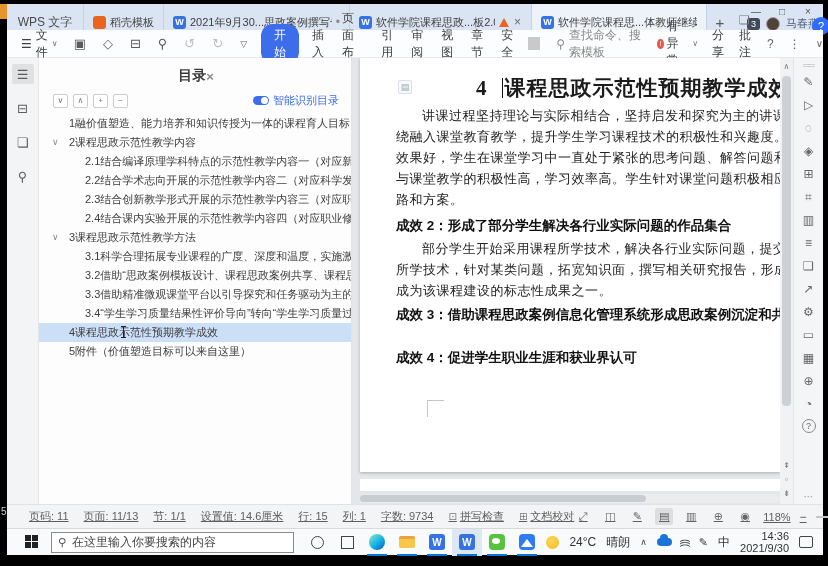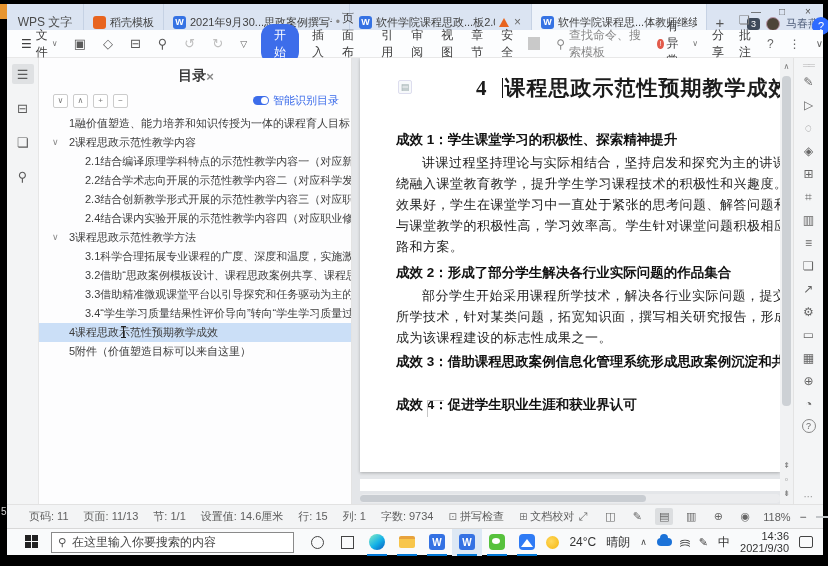--- a/index.html
+++ b/index.html
@@ -100,21 +100,21 @@
   .corner-mark { position:absolute; left:67px; top:342px; width:17px; height:17px; border-top:1px solid #c6c6c6; border-left:1px solid #c6c6c6; }
 
   
   .rightstrip { width:30px; background:#f4f5f6; border-left:1px solid #e3e3e3; display:flex; flex-direction:column; align-items:center; padding-top:2px; }
   .rs-handle { color:#b5b5b5; font-size:9px; letter-spacing:-1px; }
   .rs-icon { width:20px; height:23px; display:flex; align-items:center; justify-content:center; color:#666; font-size:12px; }
   .rs-more { margin-top:auto; color:#999; font-size:10px; padding-bottom:2px; }
 
   
   .statusbar { position:absolute; left:0; top:500px; width:100%; height:24px; background:#f3f4f5; border-top:1px solid #e2e2e2;
-               display:flex; align-items:center; font-size:11px; color:#5e5e5e; }
+               display:flex; align-items:center; font-size:11px; color:#5e5e5e;text-decoration:underline; }
   .sb-left { display:flex; align-items:center; gap:15px; margin-left:22px; white-space:nowrap; }
   .sb-item { display:flex; align-items:center; gap:3px; }
   .sb-ico { font-size:10px; color:#777; }
   .sb-right { margin-left:auto; display:flex; align-items:center; gap:9px; margin-right:10px; }
   .view-ico { width:18px; height:17px; display:flex; align-items:center; justify-content:center; color:#666; font-size:11px; border-radius:2px; }
   .view-ico.active { background:#dcdee0; }
   .zoom-track { width:88px; height:2px; background:#c3c6c9; position:relative; }
   .zoom-pm { font-size:12px; color:#555; }
 
   
@@ -281,21 +281,20 @@
         <div class="toc-item"><span>5附件（价值塑造目标可以来自这里）</span></div>
       </div>
     </div>
 
     <div class="docarea">
       <div class="page">
         <span class="p-style-icon">▤</span>
         <div class="doc-title">
           <span>4</span><span class="caret"></span><span>课程思政示范性预期教学成效</span>
         </div>
-        <div class="s-head s1">成效 1：学生课堂学习的积极性、探索精神提升</div>
         <div class="blines">
           <div class="bline ind">讲课过程坚持理论与实际相结合，坚持启发和探究为主的讲课模式，坚持</div>
           <div class="bline">绕融入课堂教育教学，提升学生学习课程技术的积极性和兴趣度。课堂气氛活</div>
           <div class="bline">效果好，学生在课堂学习中一直处于紧张的思考问题、解答问题和新技术的</div>
           <div class="bline">与课堂教学的积极性高，学习效率高。学生针对课堂问题积极相应并上传自己</div>
           <div class="bline">路和方案。</div>
         </div>
         <div class="s-head s2">成效 2：形成了部分学生解决各行业实际问题的作品集合</div>
         <div class="blines">
           <div class="bline ind">部分学生开始采用课程所学技术，解决各行业实际问题，提交相应的作品</div>

